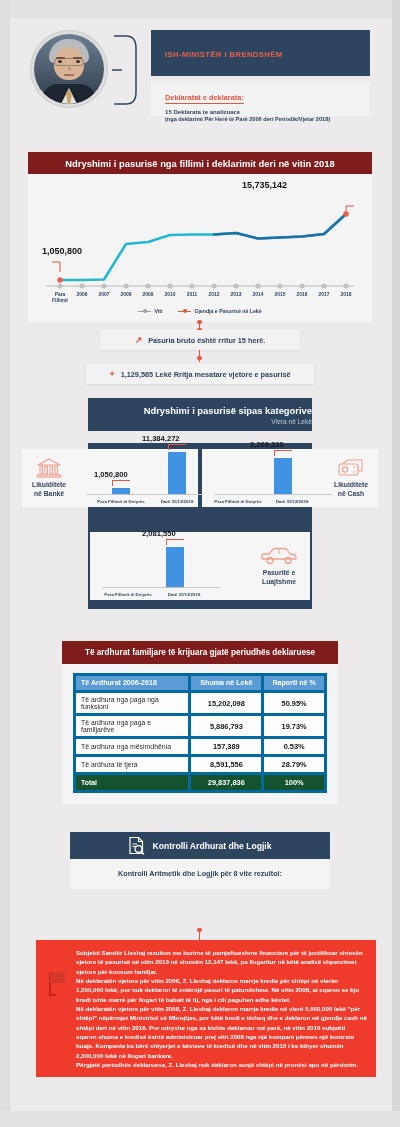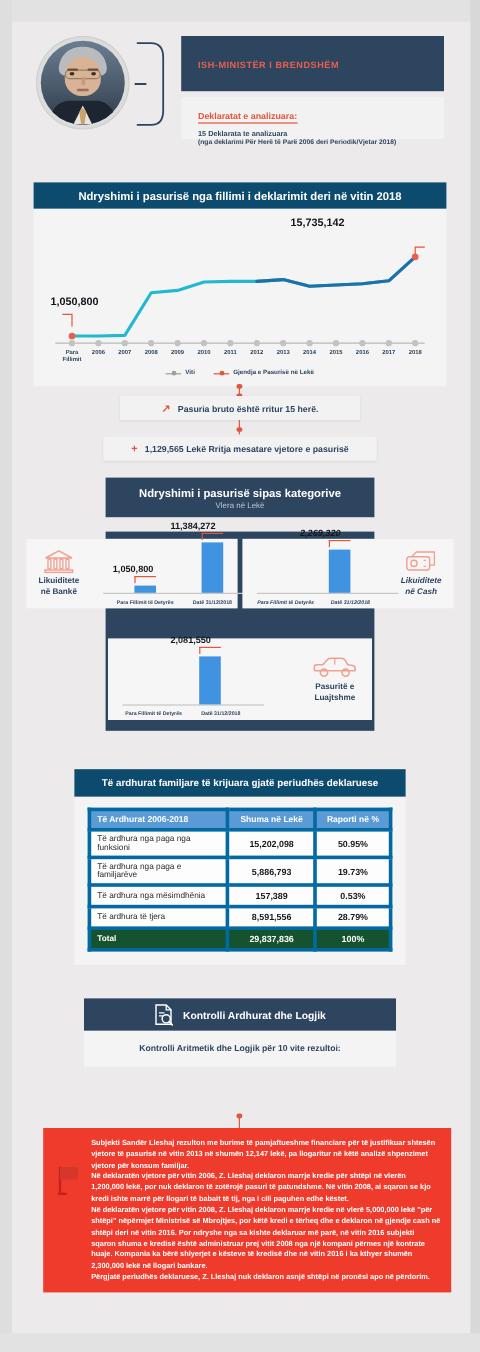--- a/index.html
+++ b/index.html
@@ -63,21 +63,21 @@
     position:absolute; left:151px; top:57px; width:219px; height:35px;
     background:#f2f2f2; padding:5px 0 0 14px;
   }
   .decl-title { color:#e0563f; font-size:7.4px; font-weight:bold; border-bottom:1px solid #e0563f;
     display:inline-block; padding-bottom:1px; }
   .decl-l1 { color:#2e4560; font-size:6.1px; font-weight:bold; margin-top:4px; }
   .decl-l2 { color:#2e4560; font-size:5.6px; font-weight:bold; margin-top:1px; }
 
   
   .panel-head {
-    background:#0c4a6e; color:#fff; font-size:9.4px; font-weight:bold;
+    background:#7f1d1d; color:#fff; font-size:9.4px; font-weight:bold;
     display:flex; align-items:center; justify-content:center; text-align:center;
   }
 
   
   .chart-card { position:absolute; left:28px; top:152px; width:344px; }
   .chart-card .panel-head { height:22px; }
   .chart-wrap { background:#f4f4f4; height:148px; position:relative; padding-top:6px; }
   .chart-sub { text-align:center; font-size:7.4px; font-weight:bold; color:#2e4560; }
   .chart-sub .swirl { color:#e0563f; font-size:8px; }
   .plot { position:absolute; left:18px; top:26px; width:308px; height:94px; }
@@ -103,29 +103,29 @@
   .pill {
     position:absolute; background:#f2f2f2; display:flex; align-items:center; justify-content:center;
     gap:6px; font-size:7.3px; font-weight:bold; color:#2e4560; box-shadow:0 1px 2px rgba(0,0,0,.07);
   }
   .pill1 { left:100px; top:330px; width:200px; height:20px; }
   .pill2 { left:86px; top:364px; width:228px; height:20px; }
   .pill .ic { color:#e0563f; font-size:9px; font-weight:bold; line-height:1; }
 
   
   .cat-head-wrap { position:absolute; left:88px; top:398px; width:224px; }
-  .cat-head { background:#2e4560; color:#fff; text-align:center; padding:7px 0 6px; }
+  .cat-head { background:#2e4560; color:#fff; text-align:right; padding:7px 0 6px; }
   .cat-head .t { font-size:9.4px; font-weight:bold; }
   .cat-head .s { font-size:6.6px; color:#b9c6d4; margin-top:2px; }
 
   .cat-band { position:absolute; left:88px; top:443px; width:224px; height:166px; background:#2e4560; }
 
   .cat-box { position:absolute; background:#f6f6f6; display:flex; align-items:center; }
   .box-bank { left:22px; top:449px; width:176px; height:58px; }
-  .box-cash { left:202px; top:449px; width:176px; height:58px;font-style:italic; }
+  .box-cash { left:202px; top:449px; width:176px; height:58px; }
   .box-veh  { left:90px; top:532px; width:220px; height:68px; }
 
   .cat-label { font-size:6.8px; font-weight:bold; color:#2e4560; text-align:center; line-height:1.25; }
   .cat-ico { display:flex; flex-direction:column; align-items:center; gap:3px; width:54px; flex:none; }
 
   .minichart { position:relative; flex:1; height:100%; }
   .mc-base { position:absolute; bottom:12px; height:1px; background:#c6c6c6; }
   .bar { position:absolute; bottom:13px; background:#3f93e0; }
   .bval { position:absolute; font-size:7.6px; font-weight:bold; color:#12151a; white-space:nowrap; }
   .xlab { position:absolute; bottom:3px; font-size:4.4px; font-weight:bold; color:#2e4560;
@@ -197,21 +197,21 @@
         <path d="M2 2 L14 2 Q24 2 24 14 L24 58 Q24 70 14 70 L2 70" fill="none" stroke="#2e4560" stroke-width="1.5"></path>
         <path d="M0 36 L10 36" stroke="#2e4560" stroke-width="1.5"></path>
       </svg>
     </div>
 
     <div class="name-bar">
       <div class="role">ISH-MINISTËR I BRENDSHËM</div>
     </div>
 
     <div class="decl-box">
-      <div class="decl-title">Deklaratat e analizuara:</div>
+      <div class="decl-title">Deklaratat e deklarata:</div>
       <div class="decl-l1">15 Deklarata te analizuara</div>
       <div class="decl-l2">(nga deklarimi Për Herë të Parë 2006 deri Periodik/Vjetar 2018)</div>
     </div>
   </div>
 
   <div class="chart-card">
     <div class="panel-head">Ndryshimi i pasurisë nga fillimi i deklarimit deri në vitin 2018</div>
     <div class="chart-wrap">
 
       <div class="plot">
@@ -425,21 +425,21 @@
       <svg width="17" height="19" viewBox="0 0 17 19">
         <path d="M2 1.5 L10.5 1.5 L14.5 5.5 L14.5 17.5 L2 17.5 Z" fill="none" stroke="#ffffff" stroke-width="1.2"></path>
         <path d="M10.5 1.5 L10.5 5.5 L14.5 5.5" fill="none" stroke="#ffffff" stroke-width="1.1"></path>
         <path d="M4.5 8 L9 8 M4.5 10.5 L8 10.5" stroke="#ffffff" stroke-width="1"></path>
         <circle cx="10.5" cy="13" r="3.4" fill="#2e4560" stroke="#ffffff" stroke-width="1.2"></circle>
         <path d="M13 15.5 L15.5 18" stroke="#ffffff" stroke-width="1.4" stroke-linecap="round"></path>
       </svg>
       <span class="t">Kontrolli Ardhurat dhe Logjik</span>
     </div>
     <div class="kk-body">
-      <div class="kk-lead">Kontrolli Aritmetik dhe Logjik për 10 vite rezultoi:</div>
+      <div class="kk-lead">Kontrolli Aritmetik dhe Logjik për 8 vite rezultoi:</div>
     </div>
   </div>
 
   <div class="connector" style="top:930px; height:12px;"></div>
   <div class="cdot" style="top:928px;"></div>
 
   <div class="red-block">
     <div class="flag">
       <svg width="22" height="26" viewBox="0 0 22 26">
         <path d="M4 3 L4 25" stroke="#c4231a" stroke-width="2" stroke-linecap="round"></path>

